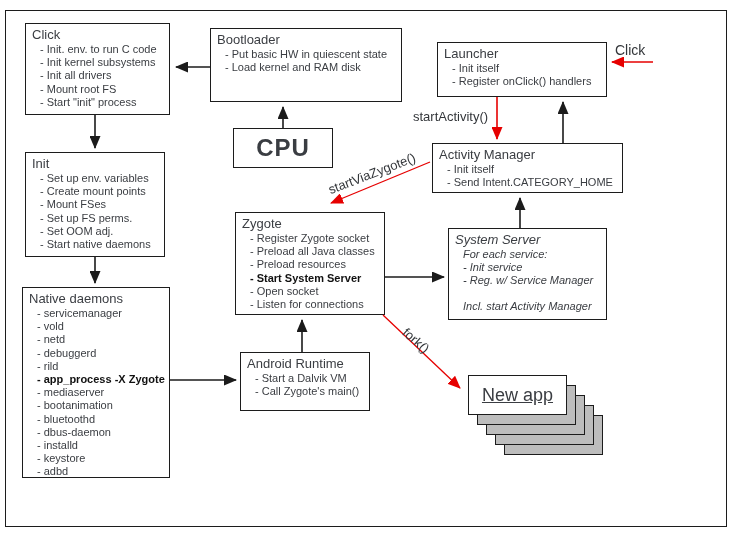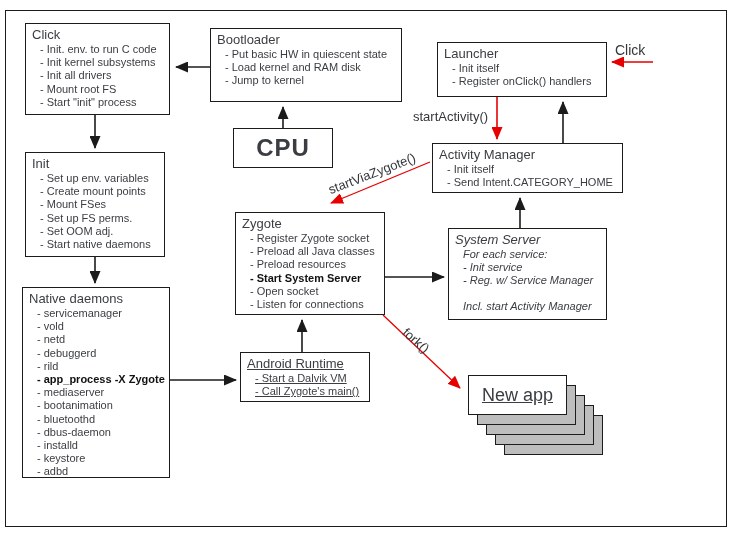--- a/index.html
+++ b/index.html
@@ -37,21 +37,20 @@
     <div class="item">- Init kernel subsystems</div>
     <div class="item">- Init all drivers</div>
     <div class="item">- Mount root FS</div>
     <div class="item">- Start "init" process</div>
   </div>
 
   <div class="box" style="left:210px;top:28px;width:192px;height:74px;">
     <div class="title">Bootloader</div>
     <div class="item">- Put basic HW in quiescent state</div>
     <div class="item">- Load kernel and RAM disk</div>
-    <div class="item">- Jump to kernel</div>
   </div>
 
   <div class="box" style="left:437px;top:42px;width:170px;height:55px;">
     <div class="title">Launcher</div>
     <div class="item">- Init itself</div>
     <div class="item">- Register onClick() handlers</div>
   </div>
 
   <div class="box bigbox" style="left:233px;top:128px;width:100px;height:40px;border-width:1.5px;">
     <span class="cpu-label">CPU</span>
@@ -101,21 +100,21 @@
     <div class="item bold">- app_process -X Zygote</div>
     <div class="item">- mediaserver</div>
     <div class="item">- bootanimation</div>
     <div class="item">- bluetoothd</div>
     <div class="item">- dbus-daemon</div>
     <div class="item">- installd</div>
     <div class="item">- keystore</div>
     <div class="item">- adbd</div>
   </div>
 
-  <div class="box" style="left:240px;top:352px;width:130px;height:50px;text-decoration:underline;">
+  <div class="box" style="left:240px;top:352px;width:130px;height:59px;">
     <div class="title">Android Runtime</div>
     <div class="item">- Start a Dalvik VM</div>
     <div class="item">- Call Zygote's main()</div>
   </div>
 
   <div class="stackbox" style="left:504px;top:415px;z-index:1;"></div>
   <div class="stackbox" style="left:495px;top:405px;z-index:2;"></div>
   <div class="stackbox" style="left:486px;top:395px;z-index:3;"></div>
   <div class="stackbox" style="left:477px;top:385px;z-index:4;"></div>
   <div class="box bigbox" style="left:468px;top:375px;width:99px;height:40px;z-index:5;text-decoration:underline;">

